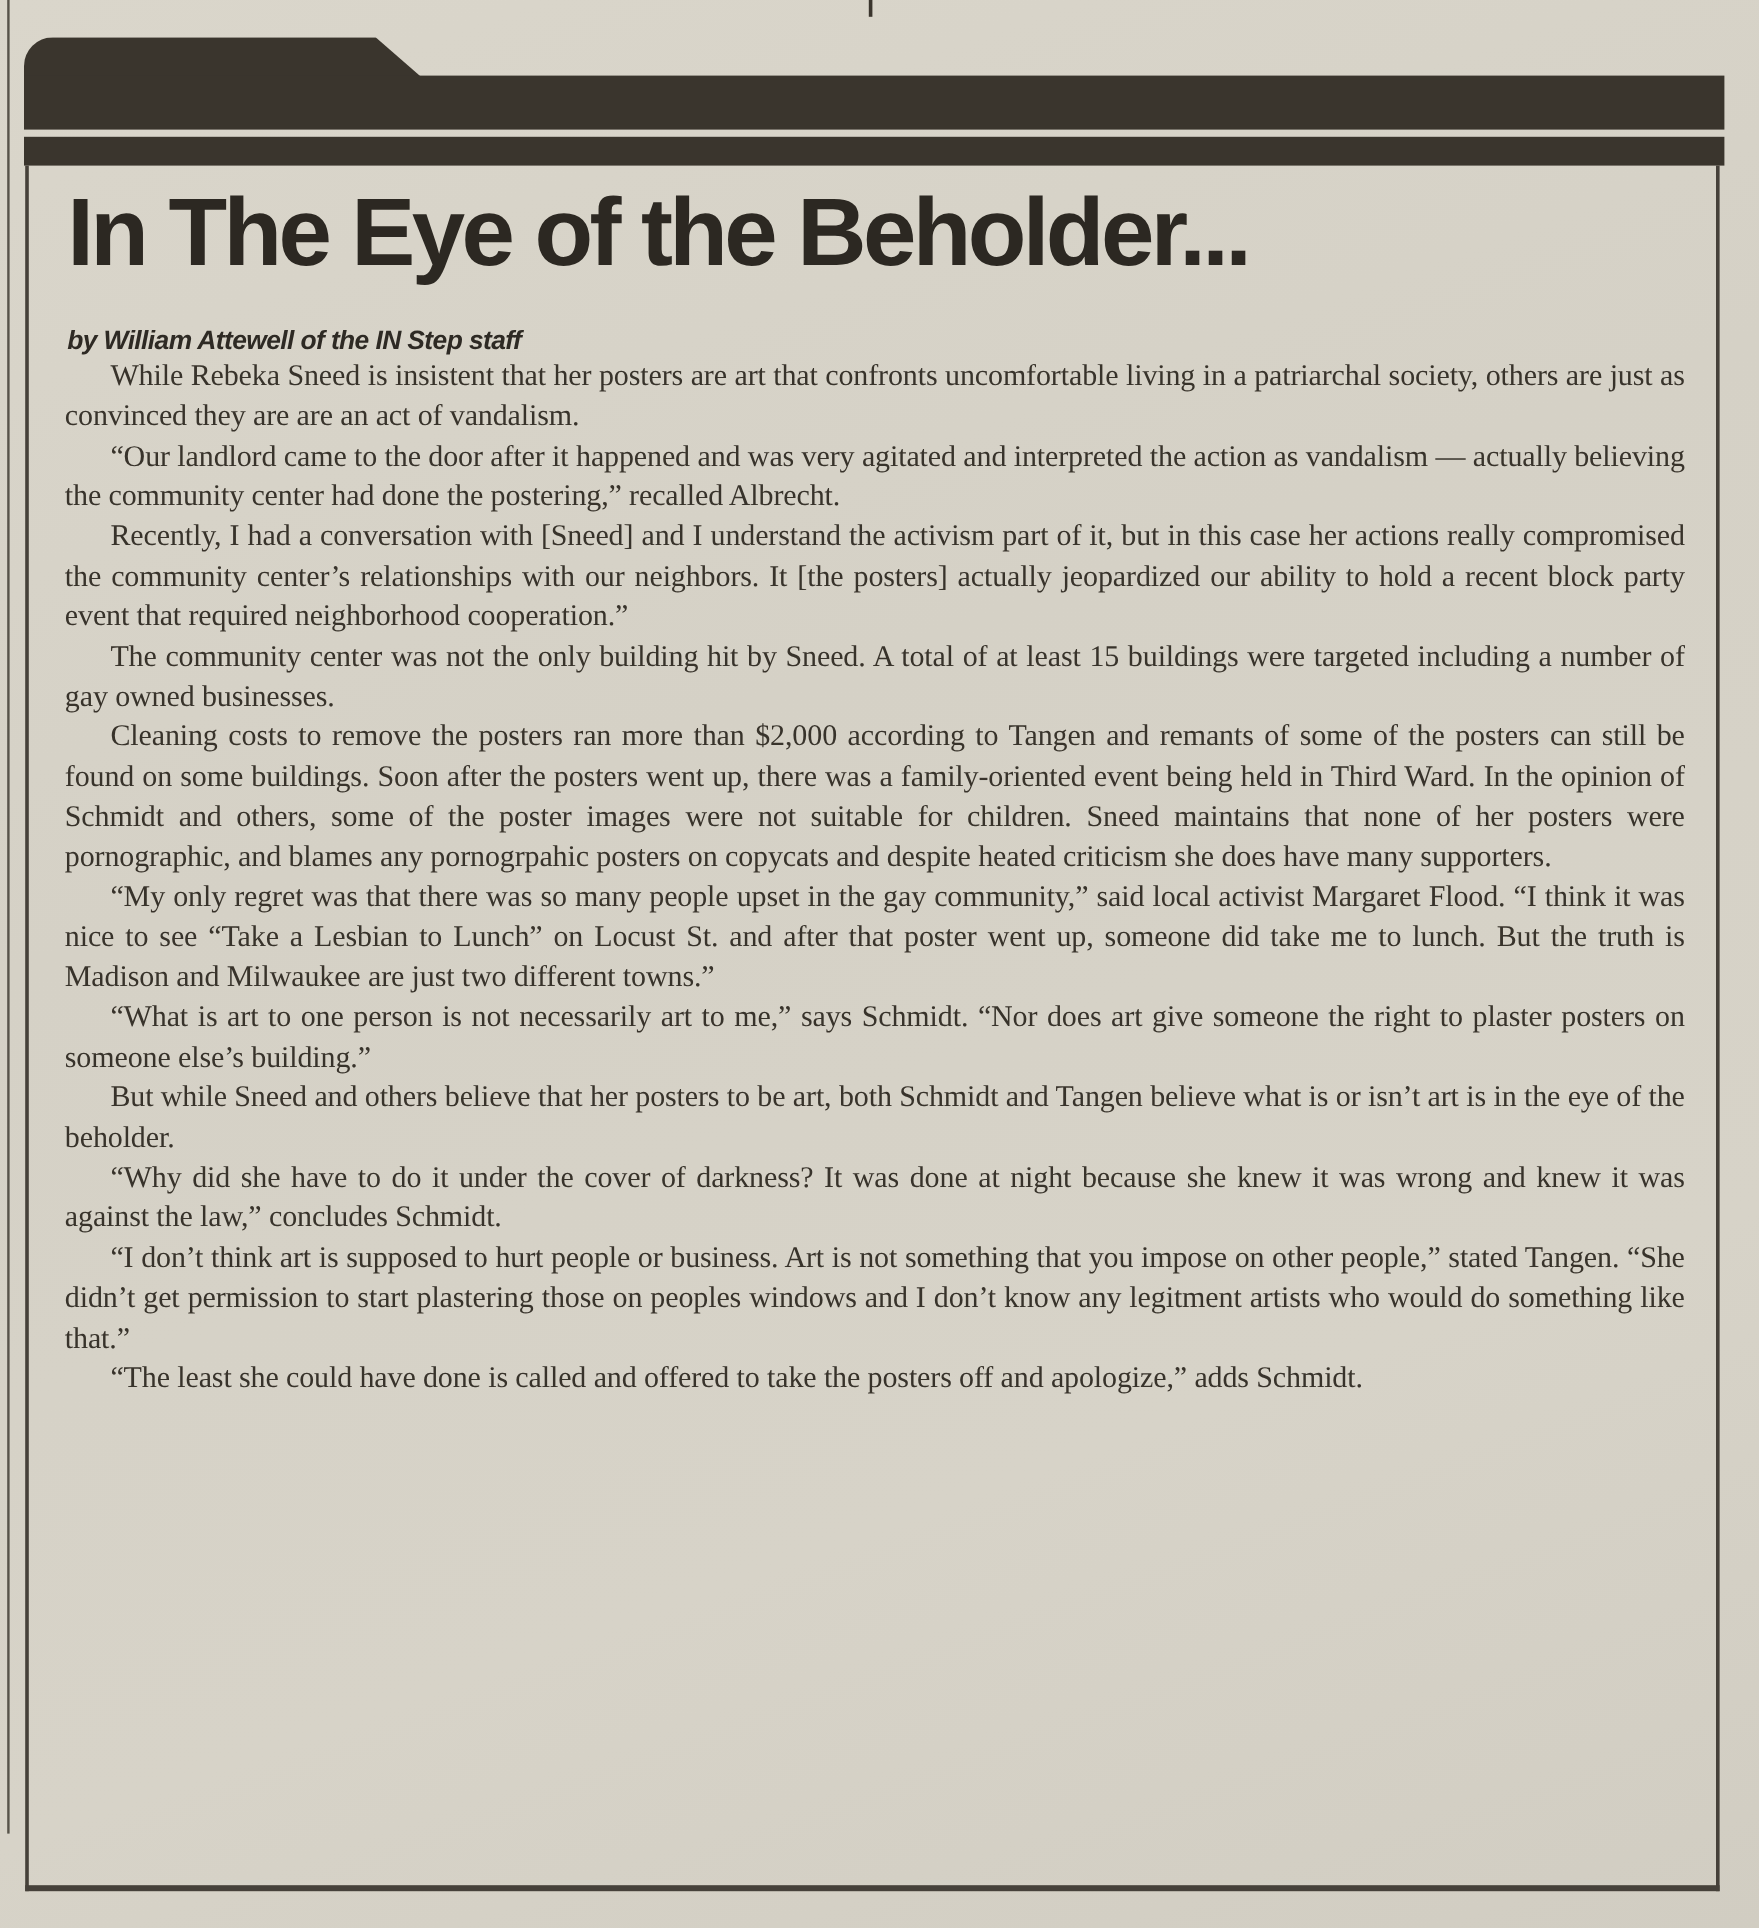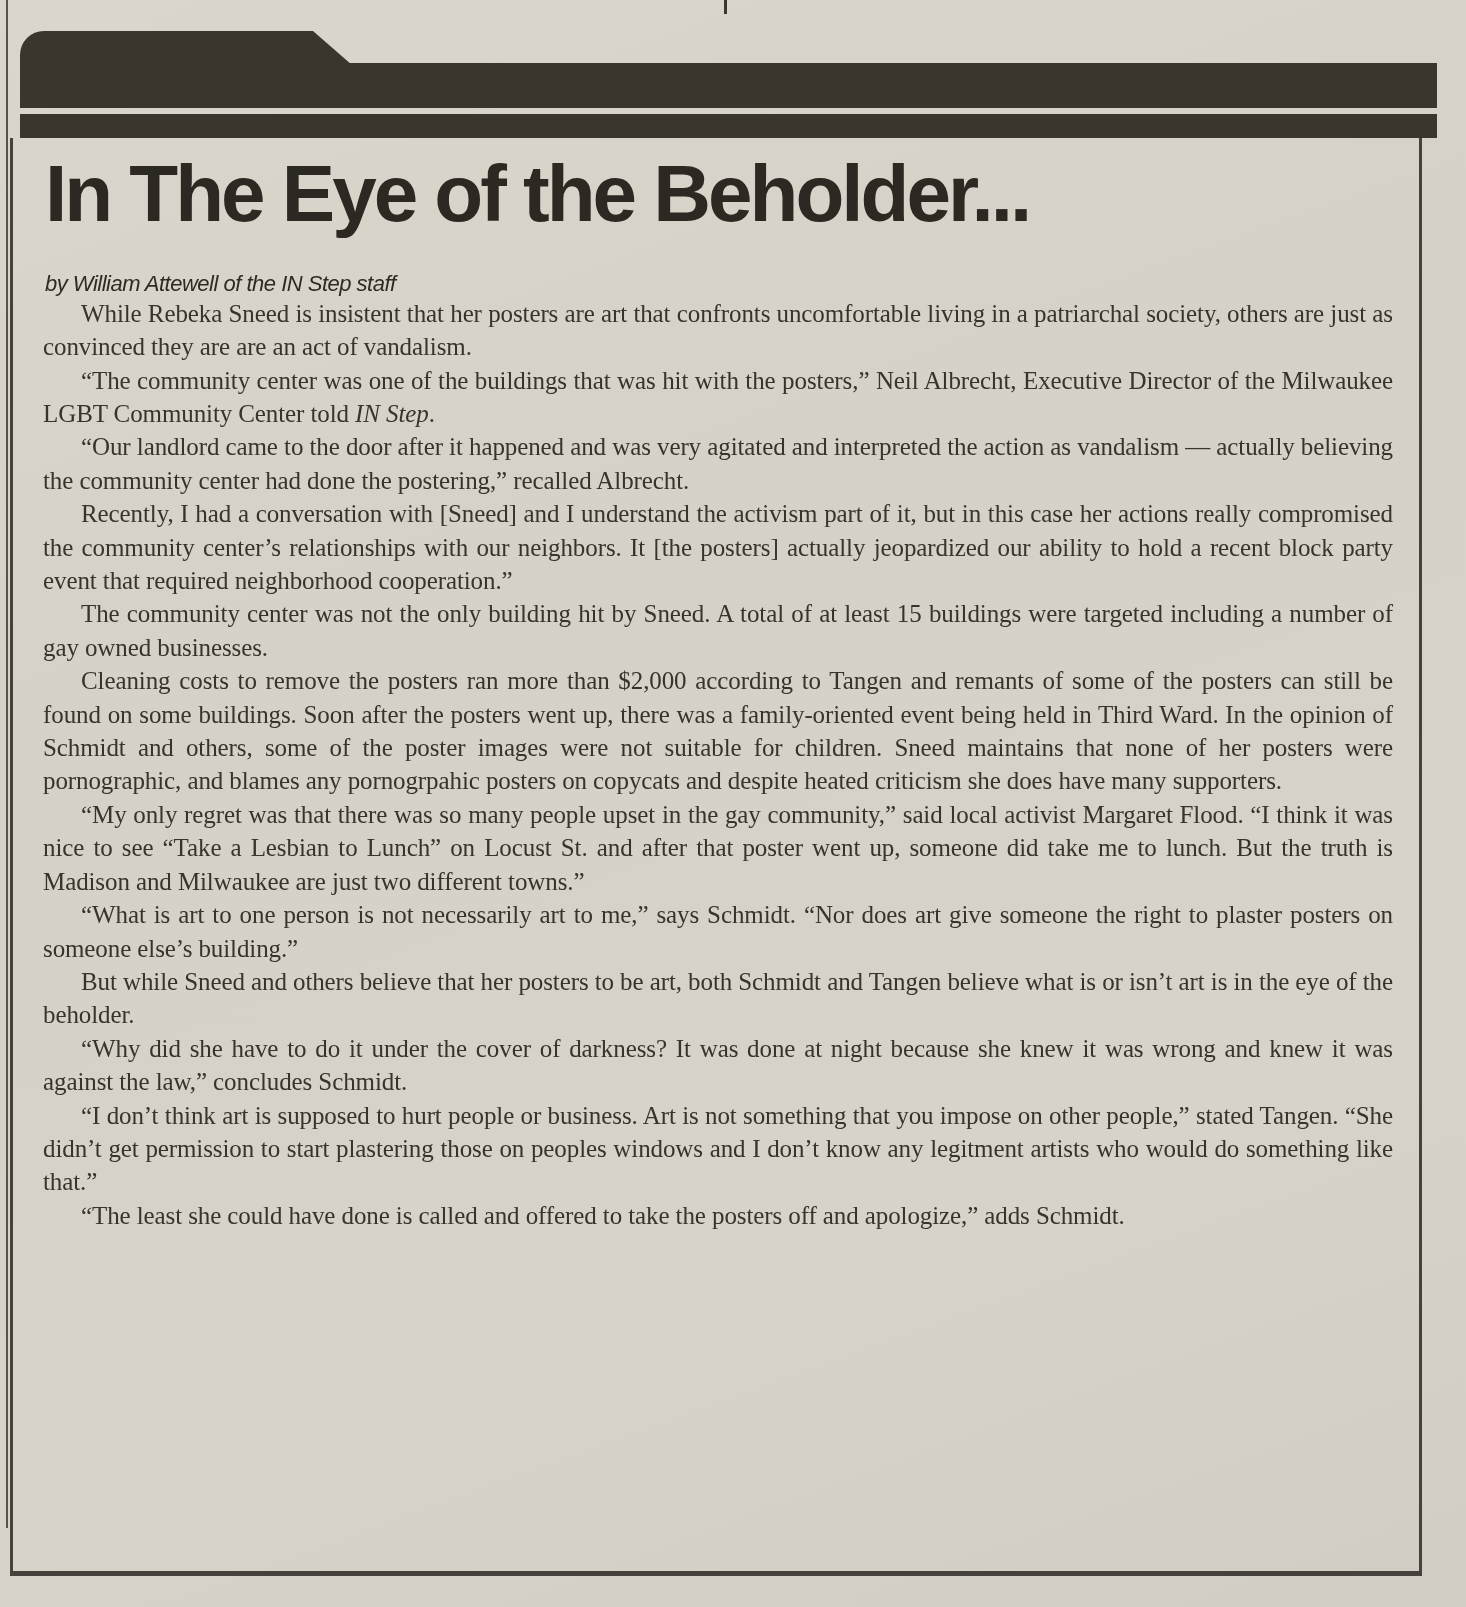--- a/index.html
+++ b/index.html
@@ -35,41 +35,41 @@
   }
   .bar-top{
     position:absolute;left:20px;top:63px;width:1417px;height:45px;
     background:var(--ink-bar);
   }
   .bar-bottom{
     position:absolute;left:20px;top:114px;width:1417px;height:24px;
     background:var(--ink-bar);
   }
   .article-box{
-    position:absolute;left:10px;top:138px;width:1412px;height:1438px;
+    position:absolute;left:21px;top:138px;width:1412px;height:1438px;
     box-sizing:border-box;
     border-left:3px solid var(--ink-border);
     border-right:3px solid var(--ink-border);
     border-bottom:5px solid var(--ink-border);
     padding:14px 26px 0 30px;
   }
   .headline{
     margin:0 0 0 2px;
     font-family:"Liberation Sans",sans-serif;
     font-weight:700;
     font-size:80px;
     line-height:1.06;
     letter-spacing:-3px;
     color:var(--ink-headline);
   }
   .byline{
     margin:34px 0 0 2px;
     font-family:"Liberation Sans",sans-serif;
     font-style:italic;
-    font-weight:400;
+    font-weight:700;
     font-size:22px;
     letter-spacing:-0.5px;
     color:#2e2a24;
   }
   .body-text{
     font-family:"Liberation Serif",serif;
     font-size:25px;
     line-height:33.4px;
     letter-spacing:-0.1px;
     text-align:justify;
@@ -86,21 +86,20 @@
   <div class="top-tick"></div>
   <div class="folder-tab"></div>
   <div class="bar-top"></div>
   <div class="bar-bottom"></div>
 
   <div class="article-box">
     <h1 class="headline">In The Eye of the Beholder...</h1>
     <div class="byline">by William Attewell of the IN Step staff</div>
     <div class="body-text">
         <p class="para"><span>While Rebeka Sneed is insistent that her posters are art that confronts uncomfortable living in a patriarchal society, others are just as convinced they are are an act of vandalism.</span></p>
-        <p class="para"><span>“The community center was one of the buildings that was hit with the posters,” Neil Albrecht, Executive Director of the Milwaukee LGBT Community Center told </span><span class="em">IN Step</span><span>.</span></p>
         <p class="para"><span>“Our landlord came to the door after it happened and was very agitated and interpreted the action as vandalism — actually believing the community center had done the postering,” recalled Albrecht.</span></p>
         <p class="para"><span>Recently, I had a conversation with [Sneed] and I understand the activism part of it, but in this case her actions really compromised the community center’s relationships with our neighbors. It [the posters] actually jeopardized our ability to hold a recent block party event that required neighborhood cooperation.”</span></p>
         <p class="para"><span>The community center was not the only building hit by Sneed. A total of at least 15 buildings were targeted including a number of gay owned businesses.</span></p>
         <p class="para"><span>Cleaning costs to remove the posters ran more than $2,000 according to Tangen and remants of some of the posters can still be found on some buildings. Soon after the posters went up, there was a family-oriented event being held in Third Ward. In the opinion of Schmidt and others, some of the poster images were not suitable for children. Sneed maintains that none of her posters were pornographic, and blames any pornogrpahic posters on copycats and despite heated criticism she does have many supporters.</span></p>
         <p class="para"><span>“My only regret was that there was so many people upset in the gay community,” said local activist Margaret Flood. “I think it was nice to see “Take a Lesbian to Lunch” on Locust St. and after that poster went up, someone did take me to lunch. But the truth is Madison and Milwaukee are just two different towns.”</span></p>
         <p class="para"><span>“What is art to one person is not necessarily art to me,” says Schmidt. “Nor does art give someone the right to plaster posters on someone else’s building.”</span></p>
         <p class="para"><span>But while Sneed and others believe that her posters to be art, both Schmidt and Tangen believe what is or isn’t art is in the eye of the beholder.</span></p>
         <p class="para"><span>“Why did she have to do it under the cover of darkness? It was done at night because she knew it was wrong and knew it was against the law,” concludes Schmidt.</span></p>
         <p class="para"><span>“I don’t think art is supposed to hurt people or business. Art is not something that you impose on other people,” stated Tangen. “She didn’t get permission to start plastering those on peoples windows and I don’t know any legitment artists who would do something like that.”</span></p>
         <p class="para"><span>“The least she could have done is called and offered to take the posters off and apologize,” adds Schmidt.</span></p>

